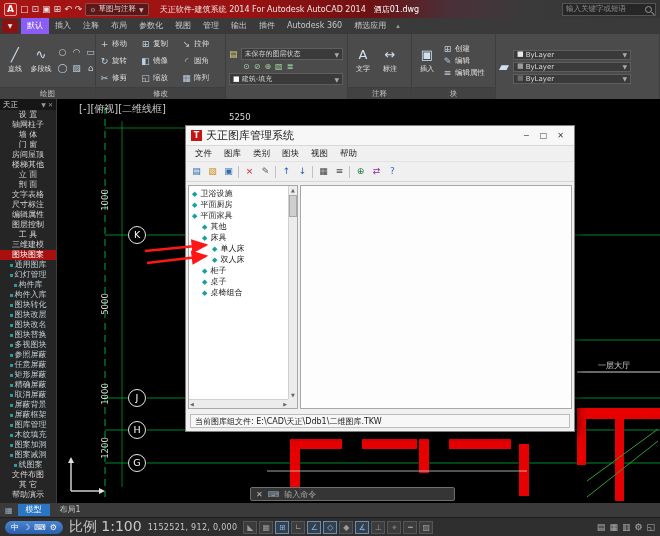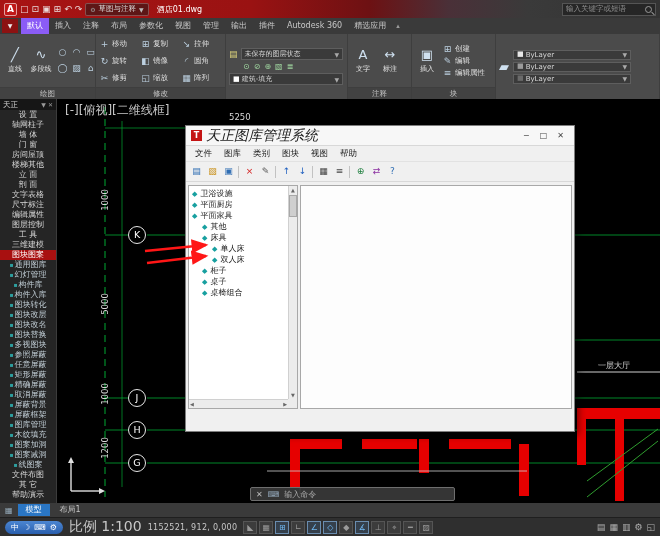--- a/index.html
+++ b/index.html
@@ -62,38 +62,38 @@
   .sh-spacer{flex:1;}
   .sh-icon{font-size:6px;color:#9a9a9a;}
   .side-items{flex:1;overflow:hidden;}
   .side-item{height:10px;line-height:10px;color:#d6d6d6;font-size:8px;text-align:center;white-space:nowrap;overflow:hidden;}
   .side-item.active{background:#a81010;color:#fff;}
   .side-item.sub{color:#bfcbd3;}
   .side-item.sub::before{content:"▪";color:#2e9e9e;font-size:6px;margin-right:1px;}
 
   .canvas{flex:1;position:relative;background:#000;overflow:hidden;}
   .drawing-svg{position:absolute;left:0;top:0;z-index:1;}
-  .vp-controls{position:absolute;left:8px;top:3px;color:#c8c8c8;font-size:12px;z-index:2;white-space:nowrap;}
+  .vp-controls{position:absolute;left:22px;top:3px;color:#c8c8c8;font-size:10px;z-index:2;white-space:nowrap;}
   .dim-top{position:absolute;left:172px;top:13px;color:#d8d8d8;font-size:8.5px;z-index:2;}
   .dim-v{position:absolute;left:33px;width:30px;text-align:center;color:#d8d8d8;font-size:8.5px;z-index:2;transform:rotate(-90deg);}
   .dv0{top:96px;}.dv1{top:200px;}.dv2{top:290px;}.dv3{top:344px;}
   .bubble{position:absolute;left:71px;width:18px;height:18px;border:1px solid #e6e6e6;border-radius:50%;background:#000;color:#fff;font-size:9.5px;text-align:center;line-height:16px;z-index:2;}
   .bK{top:127px;}.bJ{top:290px;}.bH{top:322px;}.bG{top:355px;}
   .room-label{position:absolute;left:541px;top:261px;color:#d8d8d8;font-size:8px;z-index:2;white-space:nowrap;}
   .cmdbar{position:absolute;left:193px;top:388px;width:205px;height:14px;background:rgba(58,58,58,.92);border:1px solid #6e6e6e;border-radius:2px;display:flex;align-items:center;gap:5px;padding:0 5px;z-index:5;}
   .cmd-x{color:#bbb;font-size:8px;}
   .cmd-k{color:#9ab0c4;font-size:8px;}
   .cmd-text{color:#aaa;font-size:8px;white-space:nowrap;}
   .arrows{position:absolute;left:0;top:0;z-index:20;pointer-events:none;}
 
   
   .dialog{position:absolute;left:128px;top:26px;width:390px;height:307px;background:#f0f0f0;border:1px solid #7e7e7e;box-shadow:3px 3px 8px rgba(0,0,0,.55);z-index:10;color:#1a1a1a;}
   .dlg-title{height:20px;background:#f7f7f7;border-bottom:1px solid #d8d8d8;display:flex;align-items:center;padding:0 5px;gap:4px;}
   .dlg-icon{width:11px;height:11px;background:#c41414;color:#fff;font-size:8px;font-weight:bold;text-align:center;line-height:11px;flex:0 0 auto;}
-  .dlg-title-text{font-size:14px;white-space:nowrap;font-style:italic;}
+  .dlg-title-text{font-size:11px;white-space:nowrap;}
   .dlg-winbtns{margin-left:auto;display:flex;}
   .dlg-winbtn{width:17px;height:14px;text-align:center;line-height:13px;font-size:8px;color:#444;}
   .dlg-menubar{height:16px;display:flex;align-items:center;padding:0 3px;border-bottom:1px solid #e2e2e2;}
   .dlg-menu-item{padding:0 6px;font-size:8.5px;white-space:nowrap;}
   .dlg-toolbar{height:20px;display:flex;align-items:center;padding:0 3px;border-bottom:1px solid #d8d8d8;gap:1px;}
   .tb-icon{width:15px;height:15px;display:flex;align-items:center;justify-content:center;}
   .tb-icon .g{font-size:9px;line-height:9px;}
   .tb-icon.sep{width:4px;height:12px;position:relative;}
   .tb-icon.sep::before{content:"";position:absolute;left:1px;top:0;width:1px;height:12px;background:#c2c2c2;}
   .dlg-body{position:absolute;left:0;top:57px;right:0;bottom:20px;display:flex;padding:2px;gap:2px;}
@@ -141,20 +141,21 @@
       <span class="qicon">▣</span>
       <span class="qicon">⊞</span>
       <span class="qicon">↶</span>
       <span class="qicon">↷</span>
     </div>
   <div class="workspace">
     <span class="sh-icon">⚙</span>
     <span>草图与注释</span>
     <span class="ws-caret">▼</span>
   </div>
+  <span class="win-title">天正软件-建筑系统 2014 For Autodesk AutoCAD 2014</span>
   <span class="win-file">酒店01.dwg</span>
   <span class="tb-spacer"></span>
   <div class="search-box">
     <span class="search-text">输入关键字或短语</span>
     <span class="search-glass"></span>
   </div>
 </div>
 
 <div class="ribbon-tabs">
   <span class="rtab-menu">▼</span>
@@ -612,20 +613,23 @@
             <span class="sb-down">▼</span>
           </div>
           <div class="hscroll">
             <span>◀</span>
             <span>▶</span>
           </div>
           <div class="corner"></div>
         </div>
         <div class="preview-pane"></div>
       </div>
+      <div class="dlg-status">
+        <div class="dlg-status-field">当前图库组文件: E:\CAD\天正\Ddb1\二维图库.TKW</div>
+      </div>
     </div>
 
     <svg class="arrows" width="603" height="404" viewBox="0 0 603 404">
       <defs>
         <marker id="ah" markerWidth="8" markerHeight="8" refX="6" refY="3" orient="auto">
           <path d="M0,0 L7,3 L0,6 z" fill="#ff1616"></path>
         </marker>
       </defs>
       <line x1="88" y1="152" x2="149" y2="146" stroke="#ff1616" stroke-width="2.4" marker-end="url(#ah)"></line>
       <line x1="90" y1="164" x2="149" y2="157" stroke="#ff1616" stroke-width="2.4" marker-end="url(#ah)"></line>

